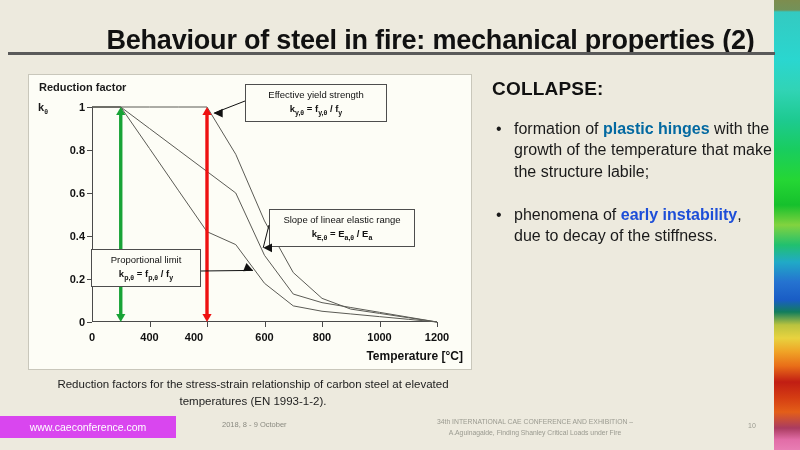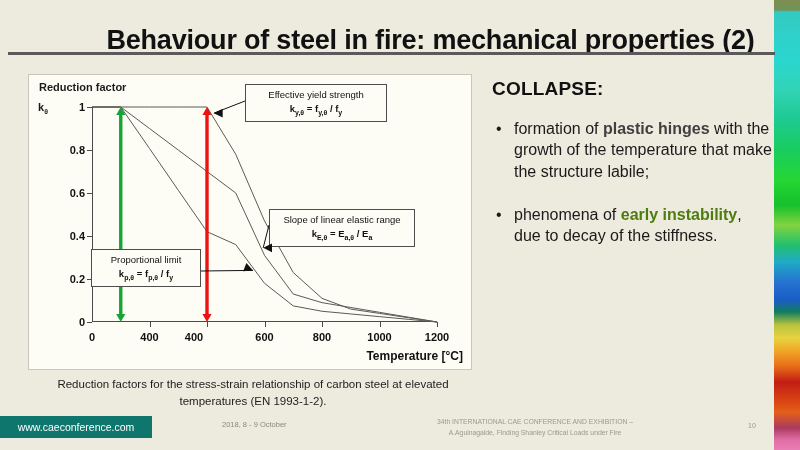--- a/index.html
+++ b/index.html
@@ -99,21 +99,21 @@
     position:relative;padding-left:22px;margin-bottom:22px;
     font-size:16px;line-height:1.33;color:#1a1a1a;
   }
   .bullets li .dot{
     position:absolute;left:4px;top:0;font-size:16px;color:#1a1a1a;
   }
 
   
   .footer{position:absolute;left:0;bottom:0;width:800px;height:34px;}
   .footer-badge{
-    position:absolute;left:0;top:0;width:152px;height:22px;background:#0f766e;
+    position:absolute;left:0;top:0;width:176px;height:22px;background:#d946ef;
     color:#fff;font-size:10.5px;line-height:22px;text-align:center;
   }
   .footer-date{position:absolute;left:222px;top:4px;font-size:7.5px;color:#8a8a80;}
   .footer-center{
     position:absolute;left:385px;top:1px;width:300px;text-align:center;
     font-size:6.8px;color:#9a9a90;line-height:1.55;
   }
   .footer-page{position:absolute;left:748px;top:6px;font-size:7px;color:#9a9a90;}
 </style>
 </head>
@@ -198,22 +198,22 @@
         <path d="M172 196 L224 195.4" stroke="#111" stroke-width="1" fill="none"></path>
         <polygon points="224,195.4 214.15113614669826,196.22576073963742 217.43007309630906,188.01636536114106" fill="#111"></polygon>
       </svg>
   </div>
 
   <div class="caption">Reduction factors for the stress-strain relationship of carbon steel at elevated temperatures (EN 1993-1-2).</div>
 
   <div class="right-col">
     <div class="collapse-head">COLLAPSE:</div>
     <ul class="bullets" id="bullets">
-        <li><span class="dot">•</span><span>formation of </span><span style="color: #404040; font-weight: bold;">plastic hinges</span><span> with the growth of the temperature that make the structure labile;</span></li>
-        <li><span class="dot">•</span><span>phenomena of </span><span style="color: #4d7c0f; font-weight: bold;">early instability</span><span>, due to decay of the stiffness.</span></li>
+        <li><span class="dot">•</span><span>formation of </span><span style="color: #0369a1; font-weight: bold;">plastic hinges</span><span> with the growth of the temperature that make the structure labile;</span></li>
+        <li><span class="dot">•</span><span>phenomena of </span><span style="color: #1d4ed8; font-weight: bold;">early instability</span><span>, due to decay of the stiffness.</span></li>
       </ul>
   </div>
 
   <div class="footer">
     <div class="footer-badge">www.caeconference.com</div>
     <div class="footer-date">2018, 8 -  9 October</div>
     <div class="footer-center">
       <div>34th INTERNATIONAL CAE CONFERENCE AND EXHIBITION –</div>
       <div>A.Aguinagalde, Finding Shanley Critical Loads under Fire</div>
     </div>

